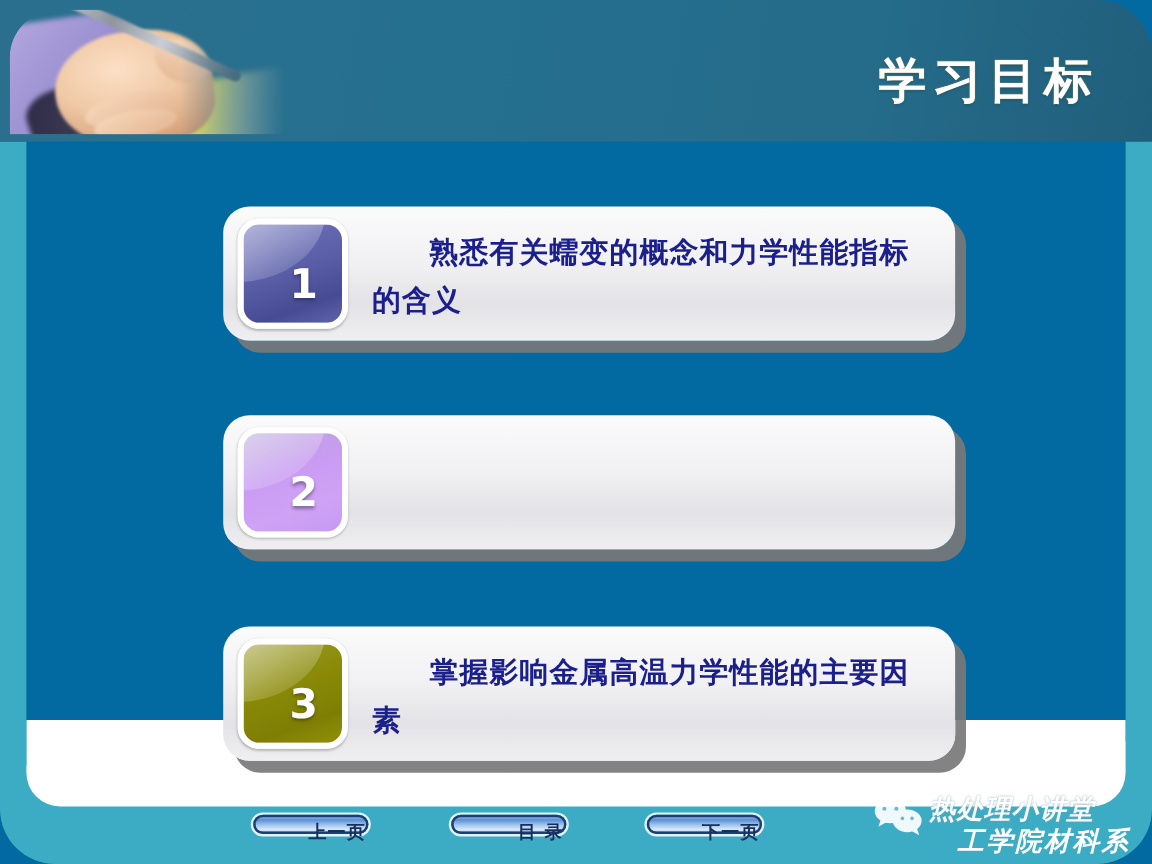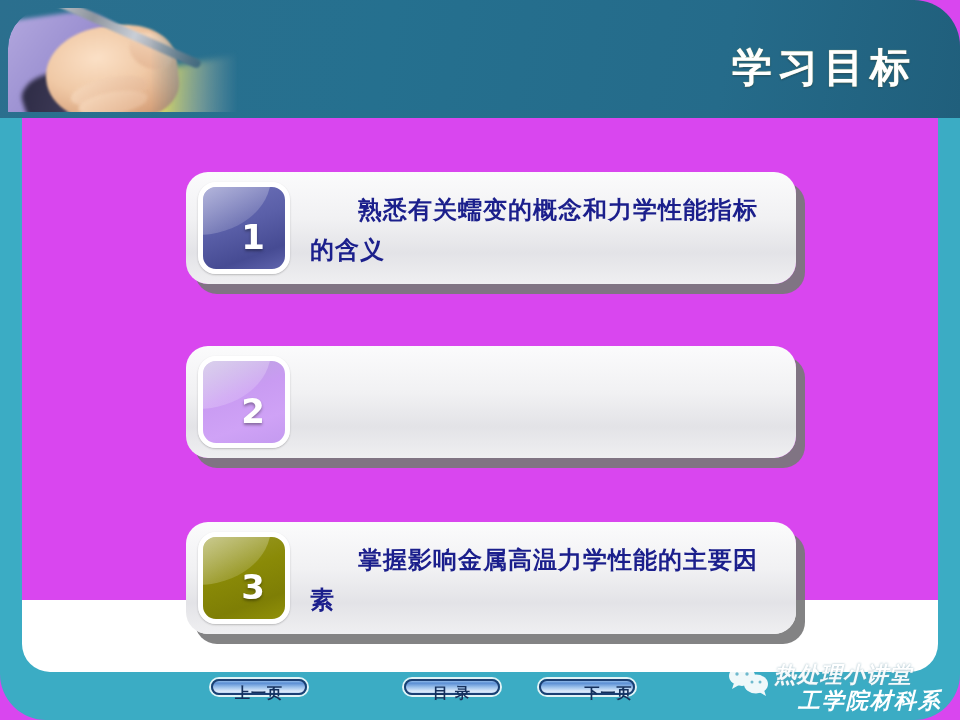--- a/index.html
+++ b/index.html
@@ -11,21 +11,21 @@
     width: 960px;
     height: 720px;
     overflow: hidden;
     font-family: "DejaVu Sans", "Liberation Sans", sans-serif;
   }
 
   #slide {
     position: relative;
     width: 960px;
     height: 720px;
-    background: #d946ef;
+    background: #0369a1;
     overflow: hidden;
   }
 
   
   .frame-rail {
     position: absolute;
     background: #3BACC4;
   }
   .frame-left {
     left: 0px;
@@ -227,26 +227,26 @@
     height: 16px;
     border-radius: 16px;
     background: linear-gradient(180deg, #8fb9e8 0%, #5b8fd4 18%, #9cc2ec 52%, #dbe9fa 86%, #bcd5f2 100%);
     border: 2px solid #1b3f73;
     box-shadow: 0 0 0 2px rgba(255,255,255,0.85);
     box-sizing: border-box;
     color: #15305c;
     font-size: 15px;
     font-weight: bold;
     line-height: 24px;
-    text-align: center;
+    text-align: right;
     letter-spacing: 1px;
     font-family: "DejaVu Sans", "Liberation Sans", sans-serif;
   }
   .nav-prev { left: 211px; }
-  .nav-index { left: 376px; margin-left: 28px; }
+  .nav-index { left: 376px; }
   .nav-next { left: 539px; padding-left: 43px; }
 
   
   .watermark {
     position: absolute;
     left: 726px;
     top: 660px;
     width: 230px;
     height: 60px;
   }

